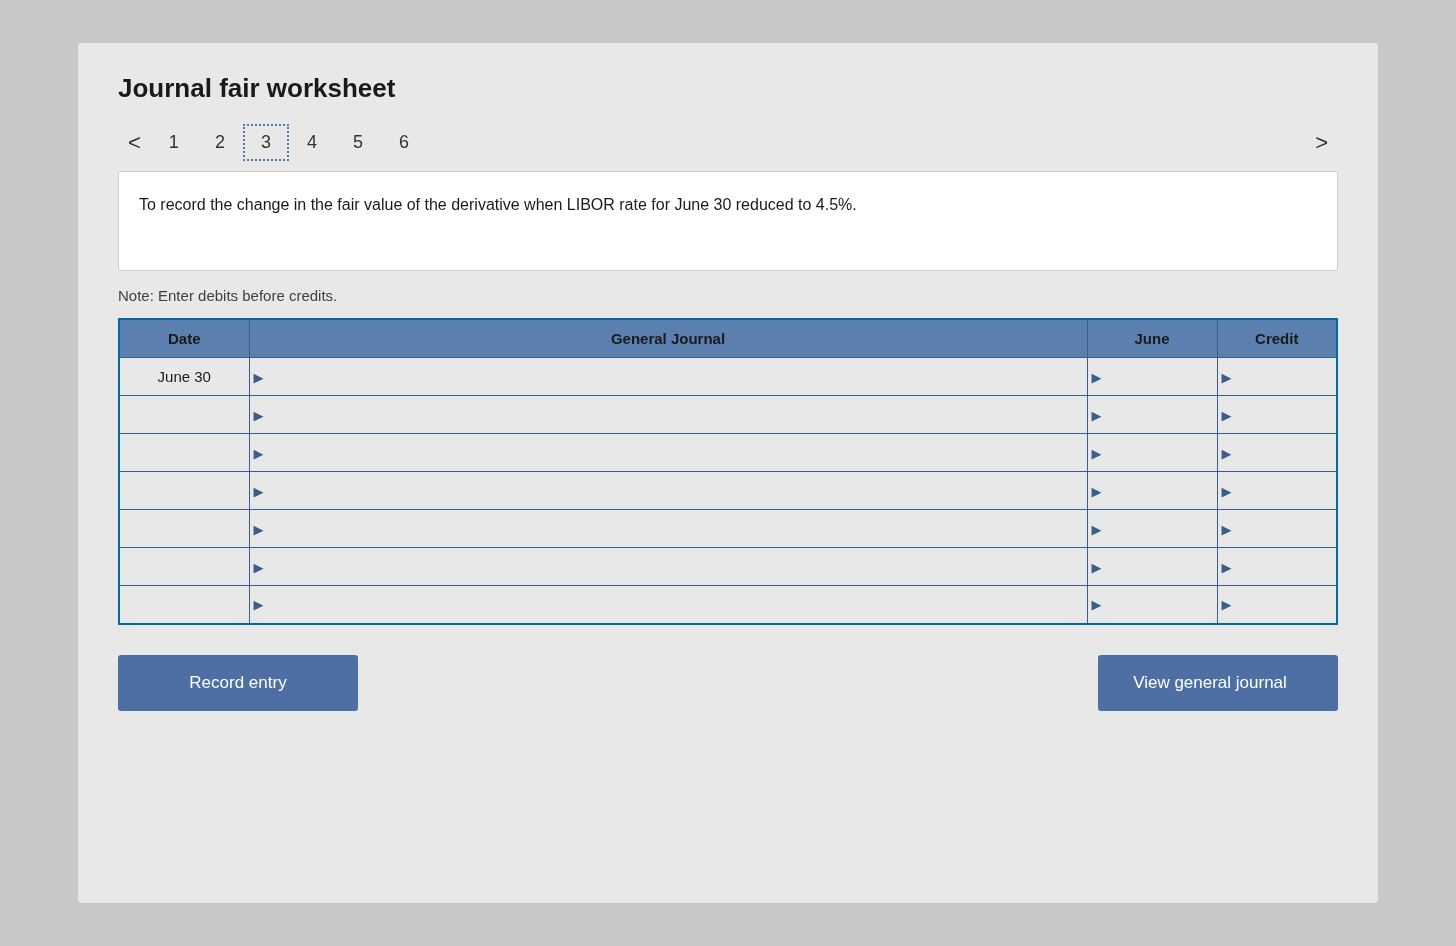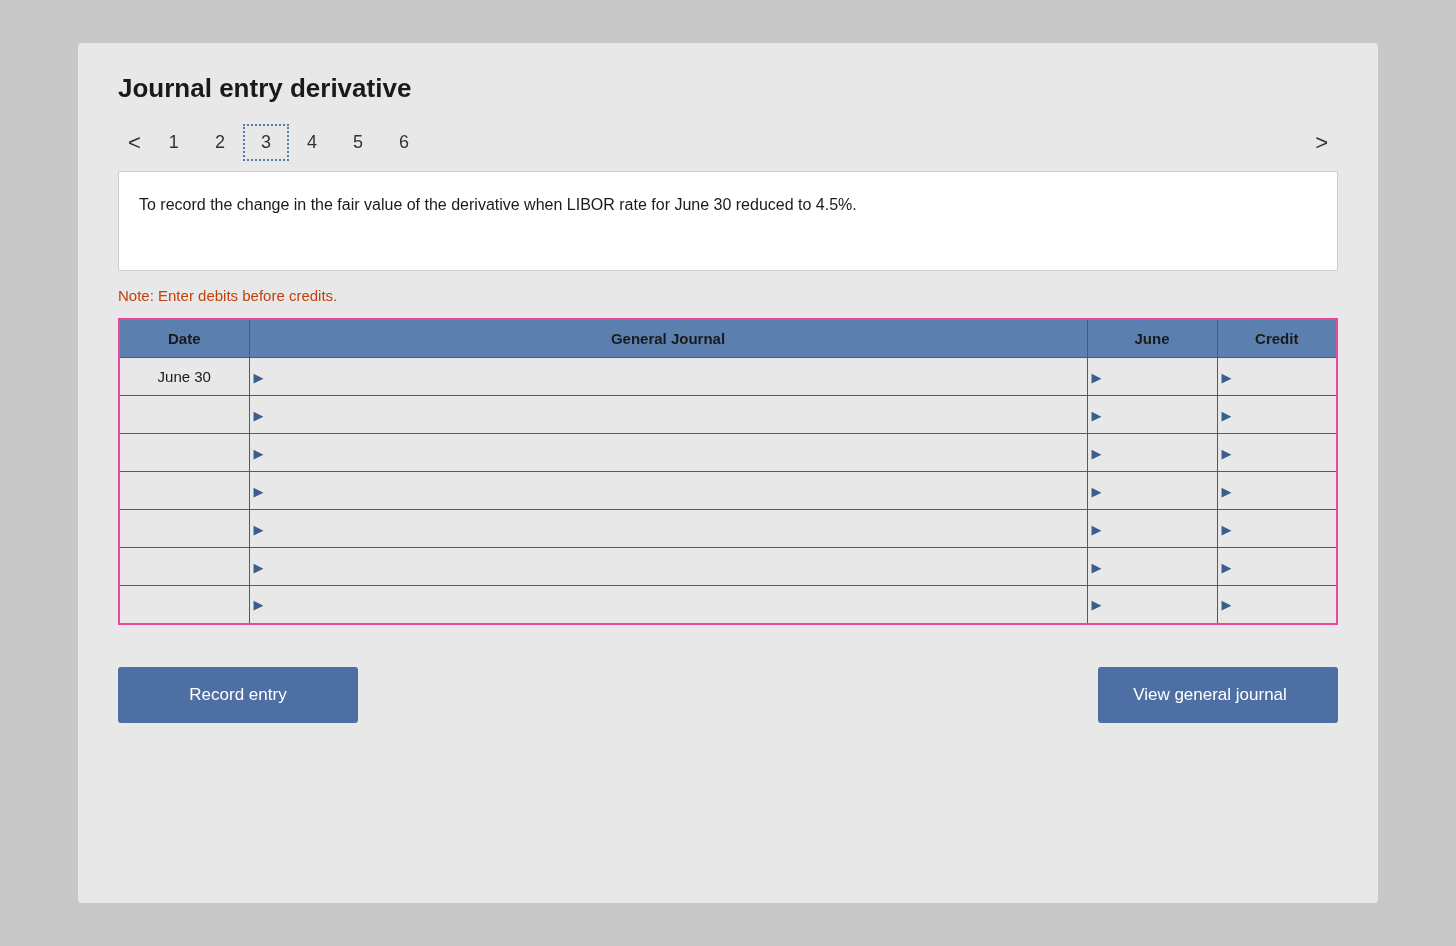--- a/index.html
+++ b/index.html
@@ -69,30 +69,30 @@
       border-radius: 2px;
       padding: 20px 20px;
       margin-bottom: 16px;
       font-size: 16px;
       color: #1a1a1a;
       line-height: 1.6;
       min-height: 100px;
     }
 
     .note-text {
-      color: #c2410c;
+      color: #404040;
       font-size: 15px;
       margin-bottom: 14px;
     }
 
     .journal-table {
       width: 100%;
       border-collapse: collapse;
-      border: 2px solid #ec4899;
-      margin-bottom: 42px;
+      border: 2px solid #0369a1;
+      margin-bottom: 30px;
     }
 
     .journal-table thead tr th {
       background-color: #5b80b0;
       color: #1a1a1a;
       font-weight: bold;
       font-size: 15px;
       text-align: center;
       padding: 10px 8px;
       border: 1px solid #3a5f8a;
@@ -169,21 +169,21 @@
     .col-date { width: 130px; }
     .col-gj { }
     .col-debit { width: 130px; }
     .col-credit { width: 104px; }
   </style>
 </head>
 <body>
 
 <div class="main-container">
 
-  <h1 class="page-title">Journal entry derivative</h1>
+  <h1 class="page-title">Journal fair worksheet</h1>
 
   <div class="pagination">
     <span class="pagination-arrow">&lt;</span>
     <span class="pagination-item">1</span>
     <span class="pagination-item">2</span>
     <span class="pagination-item active">3</span>
     <span class="pagination-item">4</span>
     <span class="pagination-item">5</span>
     <span class="pagination-item">6</span>
     <span class="pagination-arrow" style="margin-left:auto;">&gt;</span>

